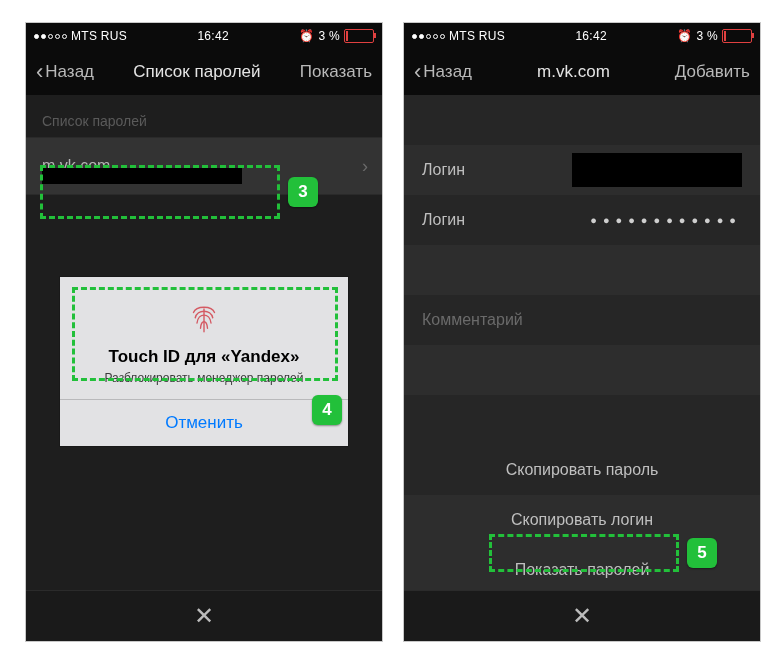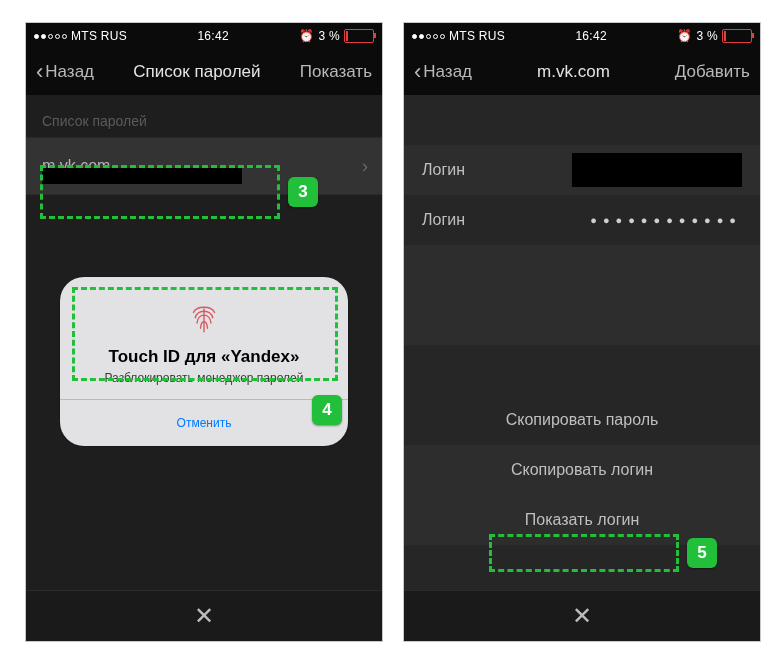--- a/index.html
+++ b/index.html
@@ -17,27 +17,27 @@
   .batt .fill{position:absolute;left:1px;top:1px;bottom:1px;width:2px;background:#e04040;}
   .navbar{height:46px;display:flex;align-items:center;justify-content:space-between;color:#b9b9b9;font-size:17px;padding:0 10px;background:#0b0b0b;}
   .back{display:flex;align-items:center;gap:2px;}
   .chev{font-size:22px;line-height:1;color:#b9b9b9;}
   .nav-title{color:#e4e4e4;font-weight:500;}
   .nav-link{color:#b9b9b9;}
   .section-label{color:#5a5a5a;font-size:14px;padding:18px 16px 8px;}
   .row{background:#333;color:#b5b5b5;height:56px;border-top:1px solid #2a2a2a;border-bottom:1px solid #2a2a2a;display:flex;align-items:center;padding:0 16px;position:relative;font-size:16px;}
   .row .sub{position:absolute;left:16px;top:30px;width:200px;height:16px;background:#000;}
   .row .disc{position:absolute;right:14px;top:50%;transform:translateY(-50%);color:#6a6a6a;font-size:18px;}
-  .alert{position:absolute;left:34px;right:34px;top:254px;background:#e2e2e4;border-radius:24px;overflow:hidden;box-shadow:0 0 0 1px rgba(0,0,0,.15);}
+  .alert{position:absolute;left:34px;right:34px;top:254px;background:#e2e2e4;border-radius:0;overflow:hidden;box-shadow:0 0 0 1px rgba(0,0,0,.15);}
   .alert-body{padding:18px 16px 14px;text-align:center;}
   .fp{width:42px;height:42px;margin:0 auto 10px;}
   .alert-title{font-weight:600;font-size:17px;color:#000;margin-bottom:4px;}
   .alert-sub{font-size:12px;color:#3a3a3a;}
   .alert-sep{height:1px;background:#b9b9bb;}
-  .alert-btn{height:46px;display:flex;align-items:center;justify-content:center;color:#007aff;font-size:12px;font-weight:500;}
+  .alert-btn{height:46px;display:flex;align-items:center;justify-content:center;color:#007aff;font-size:17px;font-weight:500;}
   .toolbar{position:absolute;left:0;right:0;bottom:0;height:50px;background:#1a1a1a;border-top:1px solid #2b2b2b;display:flex;align-items:center;justify-content:center;}
   .close-x{color:#bcbcbc;font-size:24px;line-height:1;}
   
   .stripes{position:absolute;top:72px;left:0;right:0;bottom:50px;display:flex;flex-direction:column;}
   .stripe{flex:0 0 50px;display:flex;align-items:center;padding:0 18px;color:#bfbfbf;font-size:16px;position:relative;}
   .sA{background:#262626;} .sB{background:#2d2d2d;}
   .stripe.center{justify-content:center;}
   .valblock{position:absolute;right:18px;top:8px;bottom:8px;width:170px;background:#000;}
   .pwdots{position:absolute;right:18px;color:#cfcfcf;letter-spacing:6px;font-size:11px;}
   
@@ -145,30 +145,33 @@
     <div class="stripe sA"></div>
     <div class="stripe sB">
       <span>Логин</span>
       <span class="valblock"></span>
     </div>
     <div class="stripe sA">
       <span>Логин</span>
       <span class="pwdots">●●●●●●●●●●●●</span>
     </div>
     <div class="stripe sB"></div>
+    <div class="stripe sA">
+      <span style="color:#6a6a6a">Комментарий</span>
+    </div>
     <div class="stripe sB"></div>
     <div class="stripe sA"></div>
     <div class="stripe sA center">
           <span>Скопировать пароль</span>
         </div>
     <div class="stripe sB center">
           <span>Скопировать логин</span>
         </div>
     <div class="stripe sB center">
-          <span>Показать логин</span>
+          <span>Показать паролей</span>
         </div>
     <div class="stripe sA"></div>
   </div>
   <div class="toolbar">
     <span class="close-x">✕</span>
   </div>
   <div class="anno" style="left:85px;top:511px;width:190px;height:38px;"></div>
   <div class="badge" style="left:283px;top:515px;">5</div>
 </div>
 

